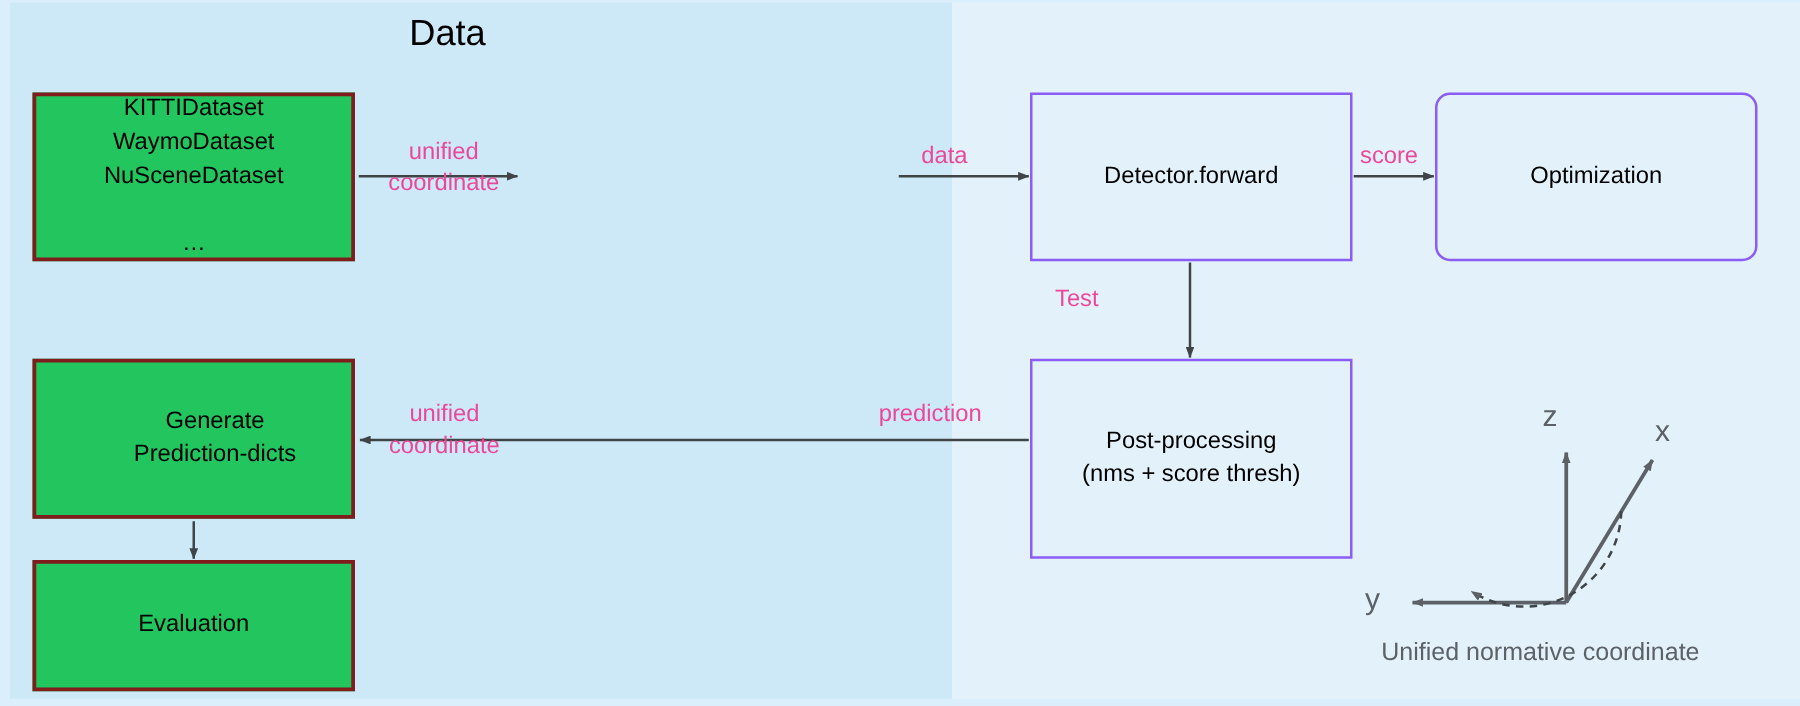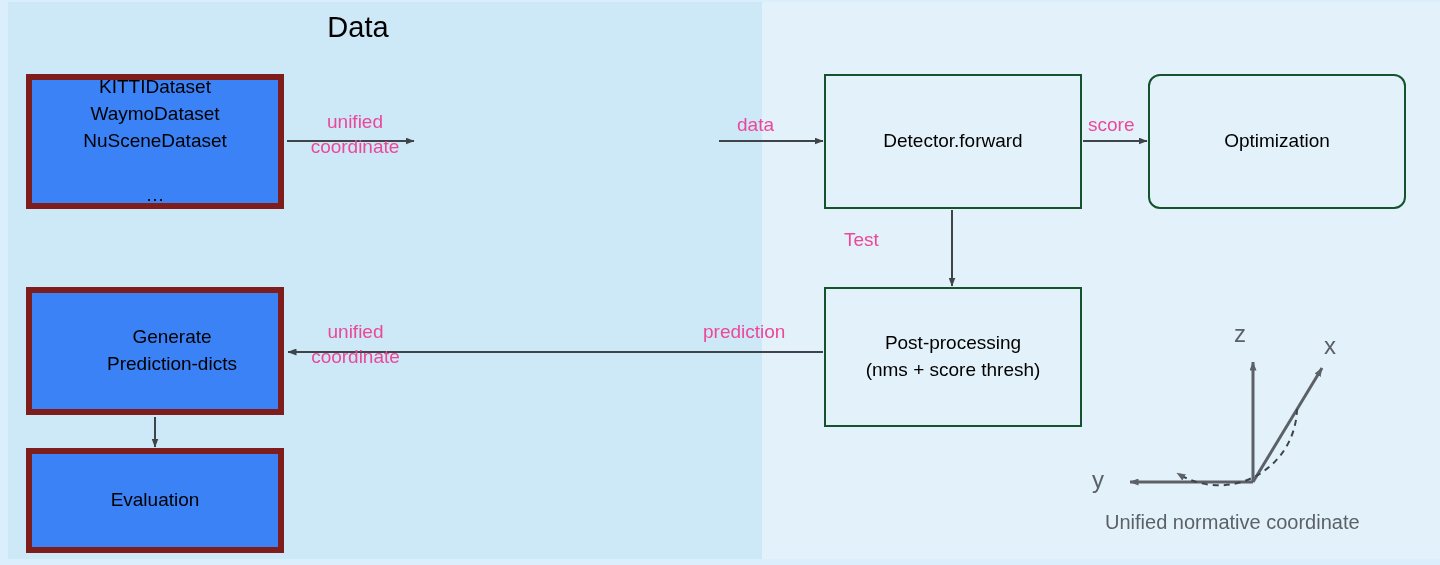--- a/index.html
+++ b/index.html
@@ -49,30 +49,30 @@
     display: flex;
     align-items: center;
     justify-content: center;
     text-align: center;
     color: #000000;
     font-size: 19px;
     line-height: 1.42;
     white-space: pre-line;
   }
   .node.green {
-    background: #3b82f6;
-    border: 6px solid #7f1d1d;
+    background: #22c55e;
+    border: 3px solid #7f1d1d;
   }
   .node.blue {
     background: #cde8f7;
     border: 2px solid #3f4448;
   }
   .node.blue-light {
     background: #e3f2fa;
-    border: 2px solid #14532d;
+    border: 2px solid #8b5cf6;
   }
 
   .edge-label {
     position: absolute;
     font-size: 19px;
     color: #ec4899;
     white-space: nowrap;
     line-height: 1.3;
   }
 
@@ -123,21 +123,21 @@
 WaymoDataset
 NuSceneDataset
 
 …</div>
 
 
   <div class="node blue-light" style="left:824px; top:74px; width:258px; height:135px;">Detector.forward</div>
 
   <div class="node blue-light" style="left:1148px; top:74px; width:258px; height:135px;border-radius:12px;">Optimization</div>
 
-  <div class="node blue-light" style="left:824px; top:287px; width:258px; height:140px;">Post-processing
+  <div class="node blue-light" style="left:824px; top:287px; width:258px; height:160px;">Post-processing
 (nms + score thresh)</div>
 
   <div class="node green" style="left:26px; top:287px; width:258px; height:128px;padding-left:34px;">Generate
 Prediction-dicts</div>
 
   <div class="node green" style="left:26px; top:448px; width:258px; height:105px;">Evaluation</div>
 
   <svg class="overlay" viewBox="0 0 1440 565">
     <defs>
       <marker id="arrowhead" markerWidth="9" markerHeight="7" refX="8.5" refY="3.5" orient="auto" markerUnits="userSpaceOnUse">

